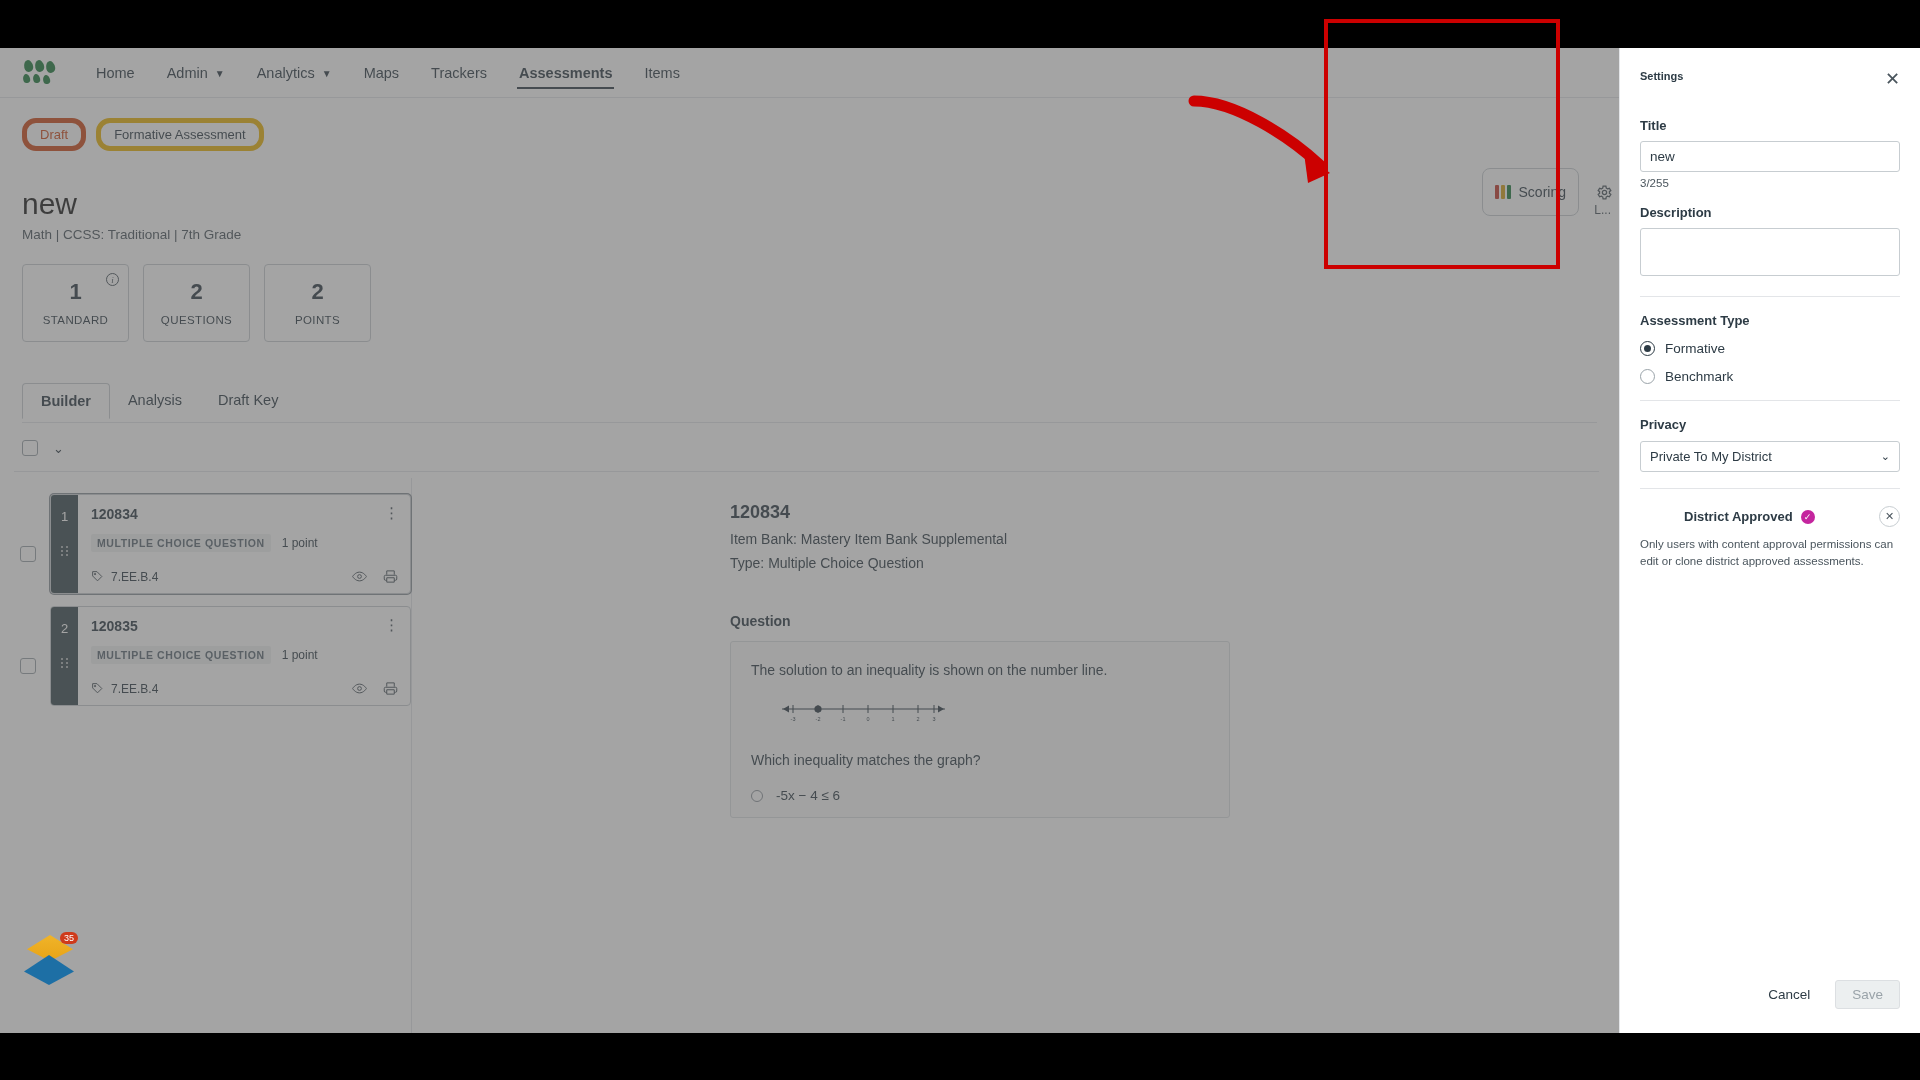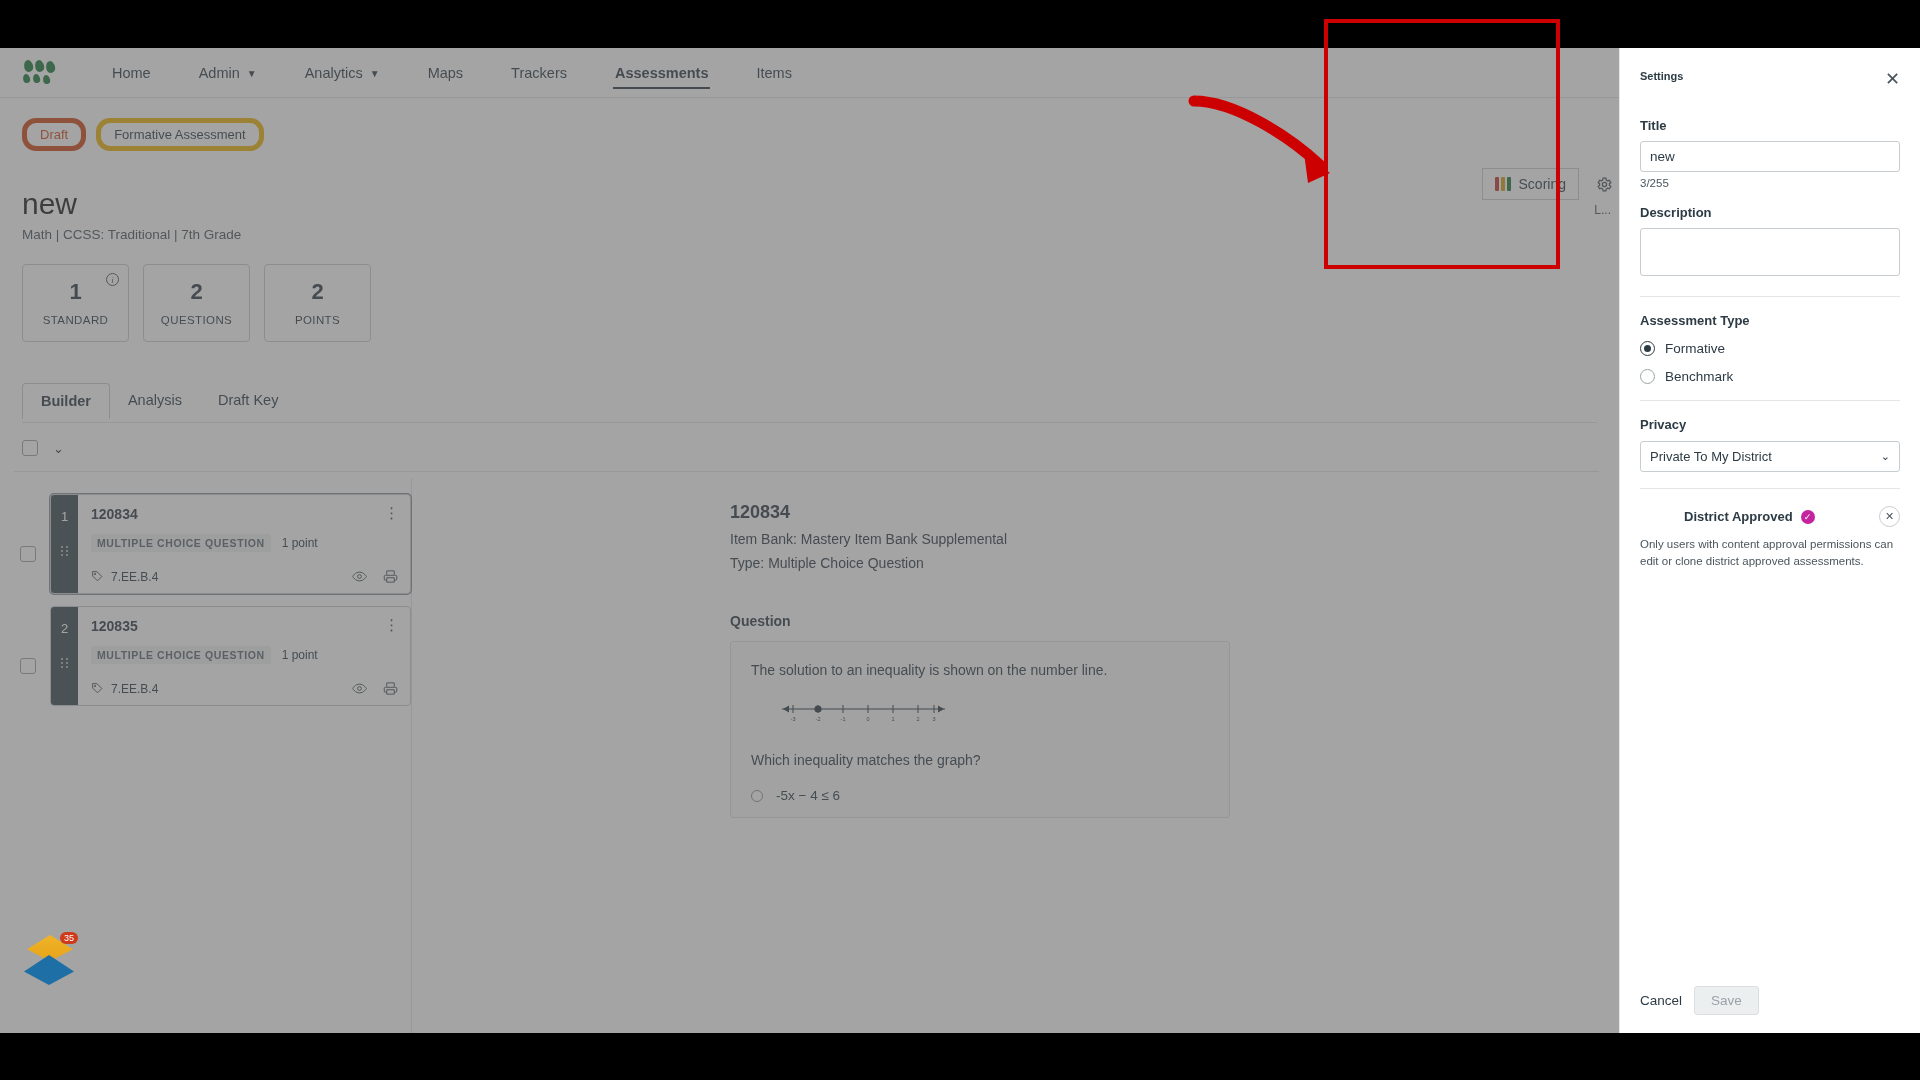--- a/index.html
+++ b/index.html
@@ -22,21 +22,21 @@
   #scrim {
     position: absolute; left: 0; top: 0; width: 1619px; height: 985px;
     background: rgba(90,90,90,0.55);
     z-index: 40; pointer-events: none;
   }
 
   
   #topnav {
     position: absolute; left: 0; top: 0; width: 1920px; height: 50px;
     background: #fff; border-bottom: 1px solid #e3e5e8;
-    display: flex; align-items: center; padding-left: 22px; gap: 16px;
+    display: flex; align-items: center; padding-left: 22px; gap: 0px;
   }
   .logo { width: 34px; height: 26px; position: relative; margin-right: 24px; }
   .leaf { position: absolute; width: 9px; height: 12px; background: #1e7a3c;
           border-radius: 50% 50% 50% 50% / 60% 60% 40% 40%; transform: rotate(-12deg); }
   .leaf.small { width: 7px; height: 9px; }
   .navlink {
     font-size: 14.5px; color: #2d3b45; padding: 0 16px; height: 50px;
     display: flex; align-items: center; cursor: pointer; white-space: nowrap;
   }
   .navlink.active { font-weight: bold; position: relative; }
@@ -70,22 +70,22 @@
   .stat .infoicon {
     position: absolute; top: 8px; right: 9px; width: 13px; height: 13px;
     border: 1.2px solid #4a555d; border-radius: 50%;
     font-size: 9px; font-style: italic; color:#4a555d;
     display:flex; align-items:center; justify-content:center; font-family:"Liberation Serif", serif;
   }
 
   
   #header-right { position: absolute; right: 0px; top: 70px; display: flex; align-items: center; gap: 10px; }
   .scoring-btn {
-    display: flex; align-items: center; gap: 8px; border: 1px solid #c7cdd1; border-radius: 0;
-    height: 32px; padding: 0 12px; background: #fff; font-size: 14px; color: #2d3b45; cursor: pointer;
+    display: flex; align-items: center; gap: 8px; border: 1px solid #c7cdd1; border-radius: 8px;
+    height: 48px; padding: 0 12px; background: #fff; font-size: 14px; color: #2d3b45; cursor: pointer;
   }
   .score-bars { display: flex; gap: 2px; align-items: center;}
   .score-bars i { display: block; width: 4px; height: 14px; border-radius: 1px; }
   .gear-btn { width: 30px; height: 30px; display:flex; align-items:center; justify-content:center; cursor:pointer;}
   #last-saved { position: absolute; right: 8px; top: 105px; font-size: 12px; color: #4a555d; white-space: nowrap;}
 
   
   #tabs { position: absolute; left: 22px; top: 335px; display: flex; align-items: flex-start; }
   .tab { font-size: 14.5px; color: #2d3b45; padding: 9px 18px; cursor: pointer; }
   .tab.active {
@@ -181,25 +181,25 @@
     display:flex; align-items:center; padding: 0 9px; font-size: 13px; color: #2d3b45; cursor:pointer;
   }
   .selectbox .sc { margin-left: auto; font-size: 11px; }
   .approve-head { display:flex; align-items:center; gap: 8px; margin-top: 17px; }
   .approve-head b { font-size: 13px; color: #2d3b45; margin-left: 44px; }
   .verif { width: 14px; height: 14px; border-radius: 50%; background: #c4259e; color:#fff; font-size: 9px;
            display:flex; align-items:center; justify-content:center; }
   .xbtn { margin-left: auto; width: 21px; height: 21px; border-radius: 50%; border: 1px solid #c7cdd1;
           display:flex; align-items:center; justify-content:center; font-size: 11px; color:#4a555d; cursor:pointer;}
   .approve-text { font-size: 11.5px; color: #4a555d; line-height: 1.45; margin-top: 9px; }
-  #drawer-foot { padding: 16px 20px 18px 20px; display:flex; gap: 12px; align-items:center;}
+  #drawer-foot { padding: 16px 20px 24px 20px; display:flex; justify-content:flex-end; gap: 12px; align-items:center;}
   .btn-cancel { font-size: 13.5px; color: #2d3b45; background:none; border:none; cursor:pointer; font-family:"Liberation Sans",sans-serif;}
   .btn-save {
     font-size: 13.5px; color: #9aa3a9; background:#eceff0; border:1px solid #dcdfe2; border-radius: 3px;
-    padding: 6px 16px; cursor: not-allowed; font-family:"Liberation Sans",sans-serif;
+    padding: 6px 16px; cursor: not-allowed; font-family:"Liberation Sans",sans-serif;margin-left:13px;
   }
 
   
   #anno-box {
     position: absolute; left: 1324px; top: 19px; width: 236px; height: 250px;
     border: 4px solid #cc0000; z-index: 80; pointer-events: none;
   }
   #anno-arrow { position: absolute; left: 1180px; top: 95px; width: 160px; height: 130px; z-index: 79; pointer-events:none;}
 </style>
 </head>

